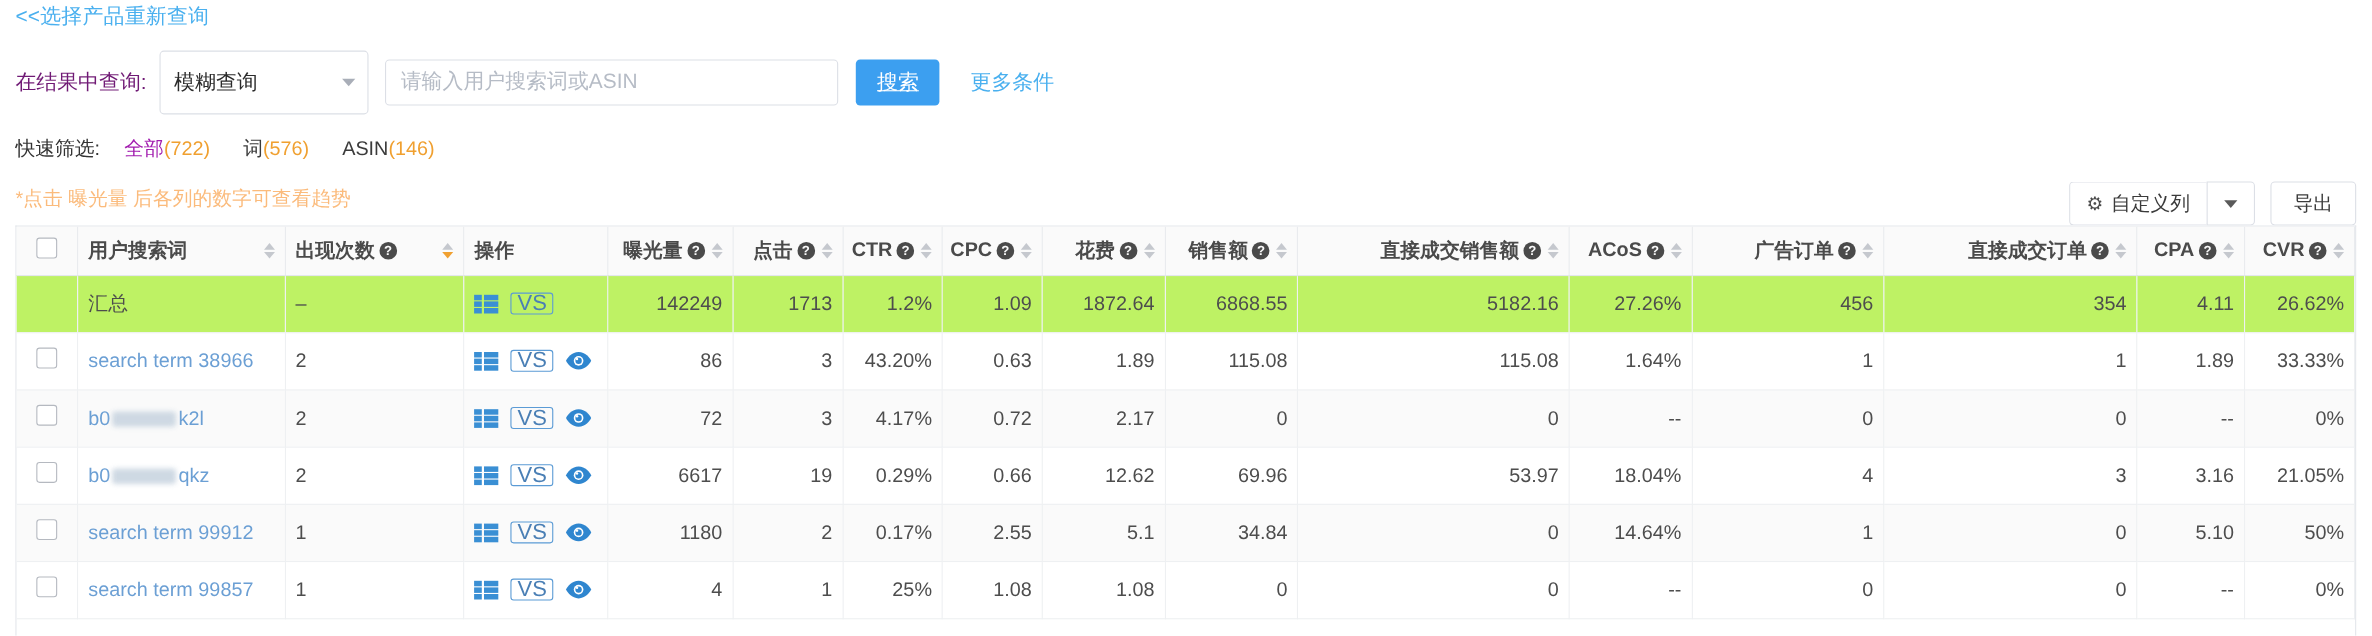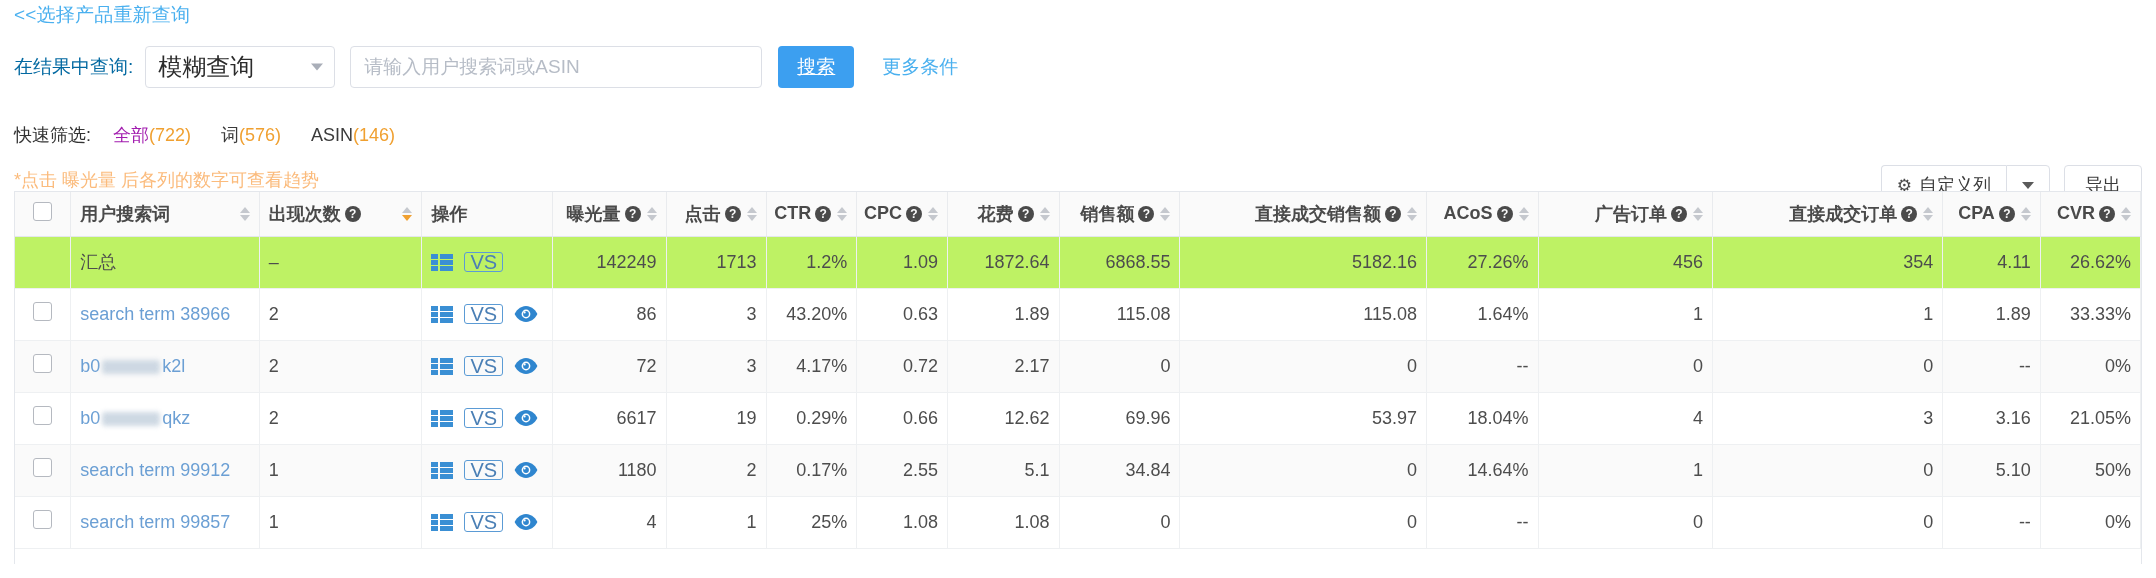--- a/index.html
+++ b/index.html
@@ -17,27 +17,27 @@
     position: absolute; left: 14px; top: 2px;
     font-size: 19px; color: #4ab0ef; cursor: pointer;
     white-space: nowrap; letter-spacing: .2px;
   }
 
   
   .query-row {
     position: absolute; left: 14px; top: 46px;
     display: flex; align-items: center;
   }
-  .query-label { font-size: 19px; color: #0369a1; margin-right: 12px; white-space: nowrap; }
+  .query-label { font-size: 19px; color: #701a75; margin-right: 12px; white-space: nowrap; }
   .select-box {
     position: relative;
-    width: 190px; height: 42px;
+    width: 190px; height: 58px;
     border: 1px solid #dcdfe6; border-radius: 4px;
     background: #fff; display: flex; align-items: center;
-    padding: 0 12px; font-size: 24px; color: #2b2b2b;
+    padding: 0 12px; font-size: 19px; color: #2b2b2b;
   }
   .select-caret {
     position: absolute; right: 11px; top: 50%; transform: translateY(-50%);
     width: 0; height: 0;
     border-left: 6px solid transparent; border-right: 6px solid transparent;
     border-top: 7px solid #a9aeb8;
   }
   .text-input {
     width: 412px; height: 42px; margin-left: 15px;
     border: 1px solid #dcdfe6; border-radius: 4px;
@@ -90,21 +90,21 @@
   .btn-export { border-radius: 4px; margin-left: 14px; padding: 0 20px; }
   .gear { font-size: 17px; color: #4b4b4b; line-height: 1; }
   .caret-dn {
     width: 0; height: 0;
     border-left: 6px solid transparent; border-right: 6px solid transparent;
     border-top: 7px solid #5a5a5a;
   }
 
   
   .tbl-wrap {
-    position: absolute; left: 14px; top: 191px;
+    position: absolute; left: 14px; top: 205px;
     width: 2128px; height: 373px;
     border: 1px solid #e4e7ec; border-bottom: none;
     overflow: hidden; background: #fff;
   }
   table { border-collapse: collapse; width: 100%; table-layout: fixed; }
   thead th {
     background: #fafafa; height: 44px;
     border-right: 1px solid #e9ebee; border-bottom: 1px solid #e4e7ec;
     font-size: 18px; font-weight: bold; color: #4a4a4a;
     padding: 0 9px; white-space: nowrap; vertical-align: middle;

